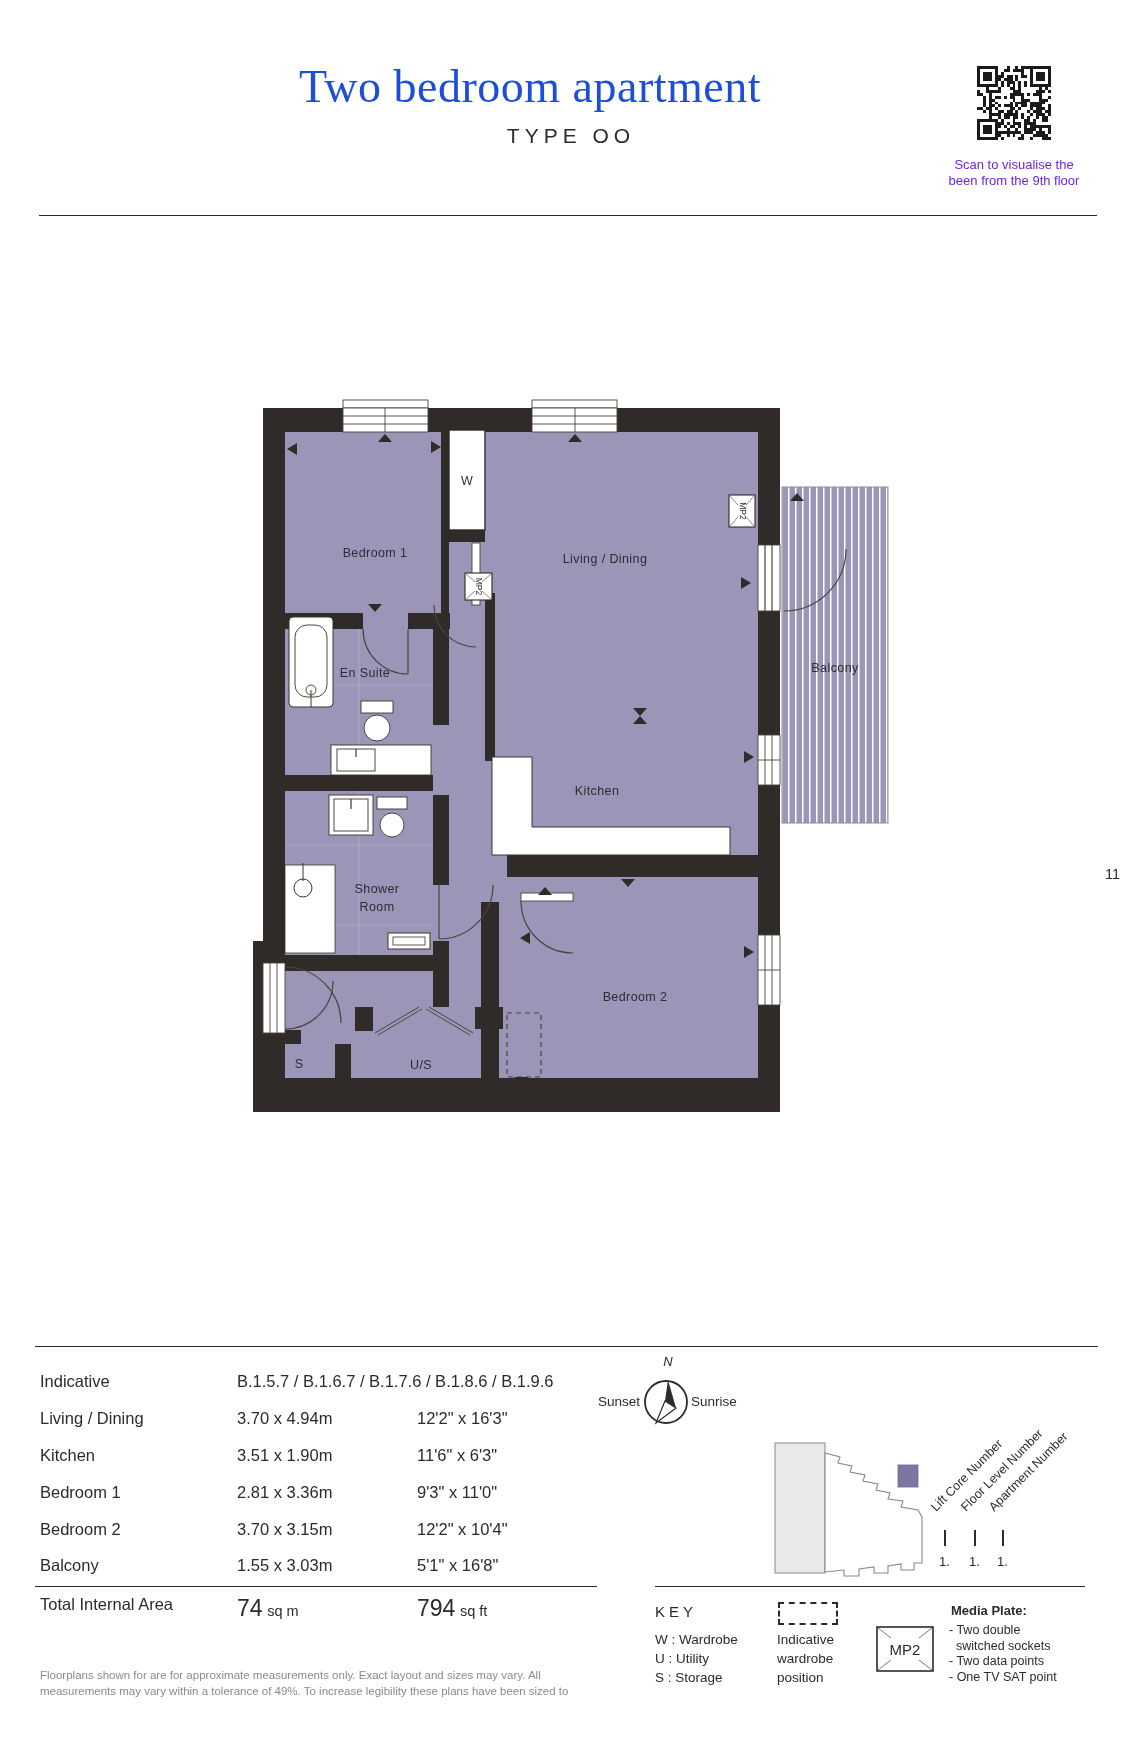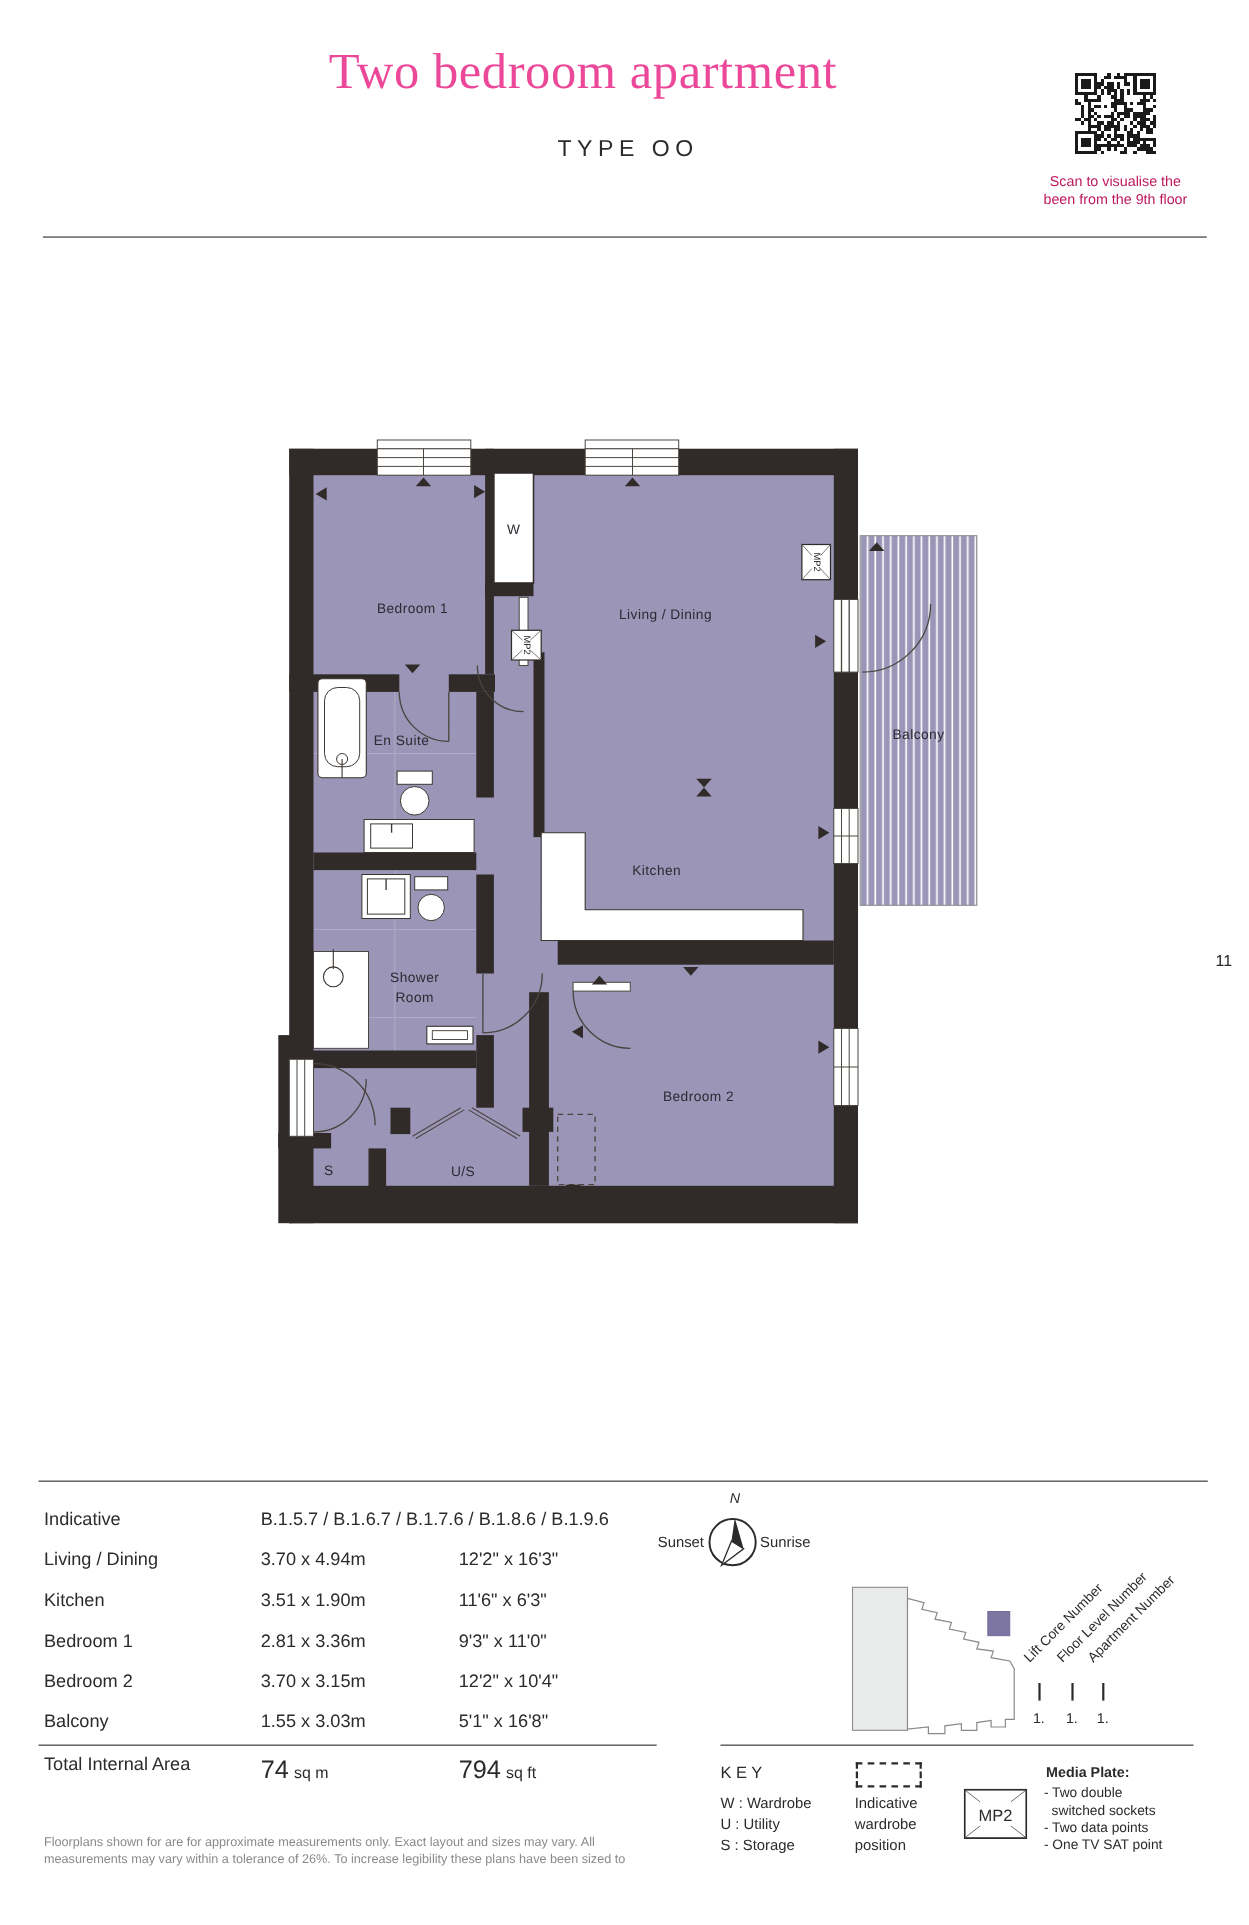--- a/index.html
+++ b/index.html
@@ -1,26 +1,26 @@
 <!DOCTYPE html>
 <html><head>
 <meta charset="utf-8">
 <style>
   html,body{margin:0;padding:0;background:#fff;}
   #page{position:relative;width:1135px;height:1750px;background:#ffffff;overflow:hidden;
         font-family:"Liberation Sans",sans-serif;color:#2b2b2b;}
   .abs{position:absolute;}
   
-  .title{left:0;top:38px;width:1060px;text-align:center;
+  .title{left:0;top:60px;width:1060px;text-align:center;
          font-family:"Liberation Serif",serif;font-weight:400;
-         font-size:46px;color:#ec4899;letter-spacing:.5px;}
+         font-size:46px;color:#1d4ed8;letter-spacing:.5px;}
   .subtitle{left:0;top:124px;width:1060px;text-align:center;
             font-size:21px;letter-spacing:5px;color:#2b2b2b;padding-left:41px;}
   .qr-caption{left:928px;top:157px;width:172px;text-align:center;
-              font-size:13px;line-height:15.5px;color:#be185d;}
+              font-size:13px;line-height:15.5px;color:#6d28d9;}
   .hr{height:1px;background:#2b2b2b;}
   .pagenum{left:1105px;top:866px;font-size:14.5px;}
   
   .trow{left:35px;width:1063px;height:24px;font-size:16.5px;}
   .trow .c1{position:absolute;left:5px;top:0;}
   .trow .c2{position:absolute;left:202px;top:0;}
   .trow .c3{position:absolute;left:382px;top:0;}
   .total-num{font-size:23px;}
   .total-unit{font-size:14.5px;}
   .disclaimer{left:40px;top:1652px;width:540px;font-size:11.5px;line-height:15.5px;color:#8a8a8a;margin-top:16px;}
@@ -609,21 +609,21 @@
       <span class="total-unit">sq m</span>
     </span>
     <span class="c3">
       <span class="total-num">794</span>
       <span class="total-unit">sq ft</span>
     </span>
   </div>
 
   <div class="abs disclaimer">
     <div>Floorplans shown for are for approximate measurements only. Exact layout and sizes may vary. All</div>
-    <div>measurements may vary within a tolerance of 26%. To increase legibility these plans have been sized to</div>
+    <div>measurements may vary within a tolerance of 49%. To increase legibility these plans have been sized to</div>
   </div>
 
   <div class="abs sun-label" style="left:545px;width:95px;text-align:right;">Sunset</div>
   <div class="abs sun-label" style="left:691px;">Sunrise</div>
   <svg class="abs" style="left:598px;top:1350px;" width="140" height="95" viewBox="0 0 140 95">
     <text x="70" y="16" text-anchor="middle" font-size="13" font-style="italic" fill="#2b2b2b">N</text>
     <circle cx="68" cy="52" r="21" fill="none" stroke="#2b2b2b" stroke-width="1.8"></circle>
     <polygon points="70,30 78,58 67,51" fill="#2b2b2b"></polygon>
     <polygon points="67,51 78,58 58,73" fill="#ffffff" stroke="#2b2b2b" stroke-width="1.2"></polygon>
   </svg>

